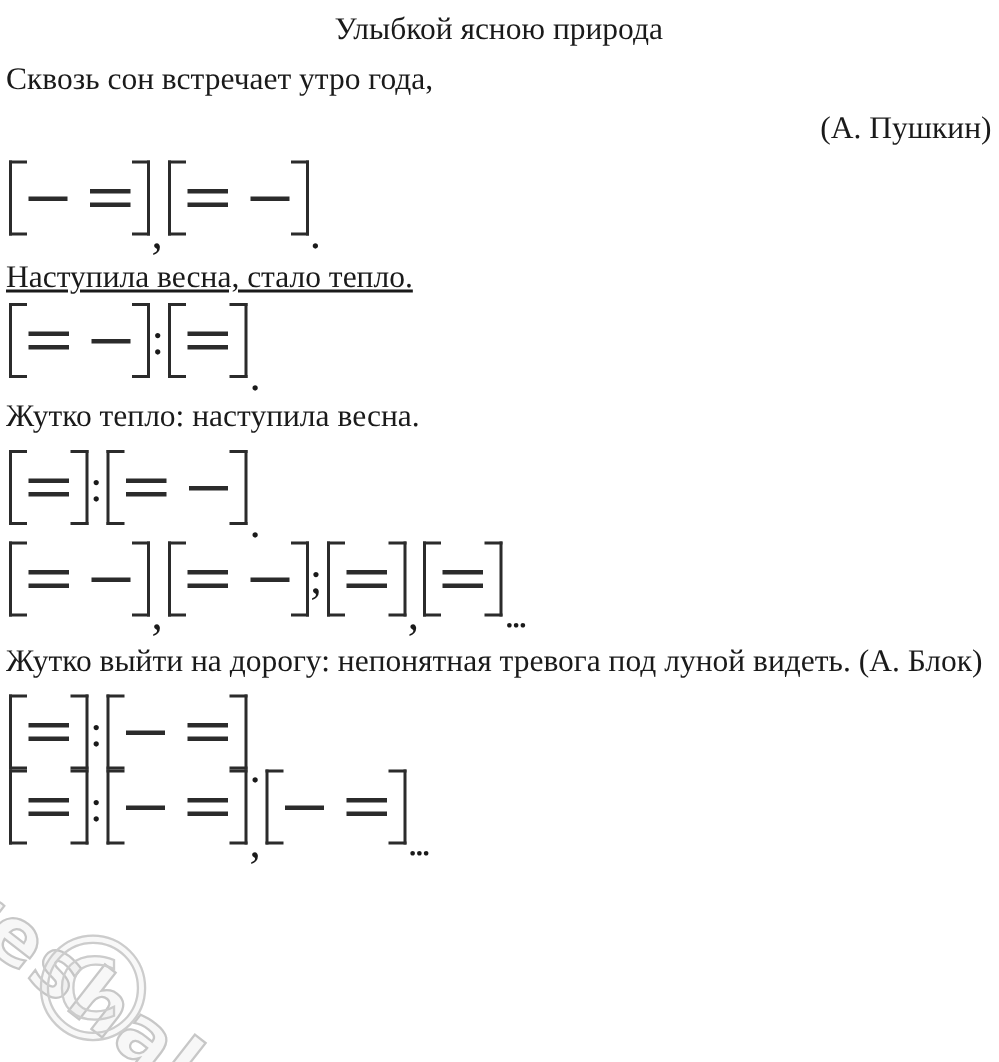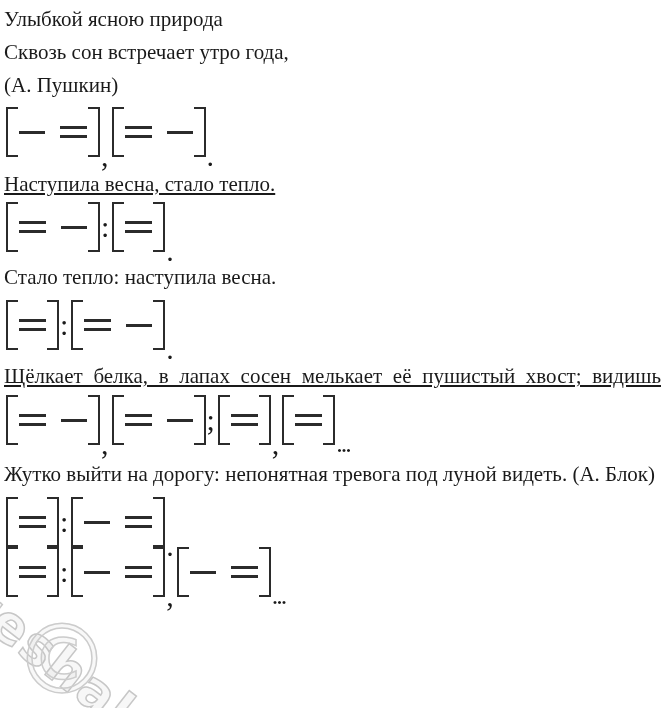--- a/index.html
+++ b/index.html
@@ -4,22 +4,22 @@
 <style>
   html,body{margin:0;padding:0;}
   body{
     width:666px;height:708px;background:#ffffff;overflow:hidden;position:relative;
     font-family:"Liberation Serif", serif;color:#1a1a1a;
   }
   .page{position:relative;z-index:1;padding:3px 5px 0 4px;}
   .line{font-size:21px;line-height:33px;white-space:nowrap;}
   .lh31{line-height:31px;}
   .justify{text-align:justify;text-align-last:justify;white-space:normal;}
-  .centered{text-align:left;}
-  .header-row{display:flex;justify-content:space-between;align-items:baseline;}
+  .centered{text-align:right;}
+  .header-row{display:flex;justify-content:center;align-items:baseline;}
   .copyright{font-size:20px;line-height:33px;}
   
   .scheme{display:flex;align-items:stretch;height:50px;margin-left:2px;overflow:visible;}
   .bracket{position:relative;display:flex;align-items:center;gap:15px;padding:0 13px;}
   .bracket::before{content:'';position:absolute;left:0;top:0;bottom:0;width:10px;
     border:2.5px solid #2b2b2b;border-right:none;}
   .bracket::after{content:'';position:absolute;right:0;top:0;bottom:0;width:10px;
     border:2.5px solid #2b2b2b;border-left:none;}
   .sym-dash{width:26px;height:3px;background:#2b2b2b;}
   .sym-eq{width:27px;height:12px;border-top:3px solid #2b2b2b;border-bottom:3px solid #2b2b2b;box-sizing:border-box;}
@@ -75,36 +75,35 @@
         <span class="sym-eq"></span>
         <span class="sym-dash"></span>
       </span>
       <span class="punct middle">:</span>
       <span class="bracket">
         <span class="sym-eq"></span>
       </span>
       <span class="punct bottom">.</span>
     </div>
 
-  <div class="line mt9">Стало тепло: наступила весна.</div>
+  <div class="line mt9">Жутко тепло: наступила весна.</div>
 
   <div class="scheme mt6">
       <span class="bracket">
         <span class="sym-eq"></span>
       </span>
       <span class="punct middle">:</span>
       <span class="bracket">
         <span class="sym-eq"></span>
         <span class="sym-dash"></span>
       </span>
       <span class="punct bottom">.</span>
     </div>
 
   <div class="mt11">
-    <div class="line lh31 justify">Щёлкает белка, в лапах сосен мелькает её пушистый хвост; видишь</div>
   </div>
 
   <div class="scheme mt3">
       <span class="bracket">
         <span class="sym-eq"></span>
         <span class="sym-dash"></span>
       </span>
       <span class="punct bottom">,</span>
       <span class="bracket">
         <span class="sym-eq"></span>

